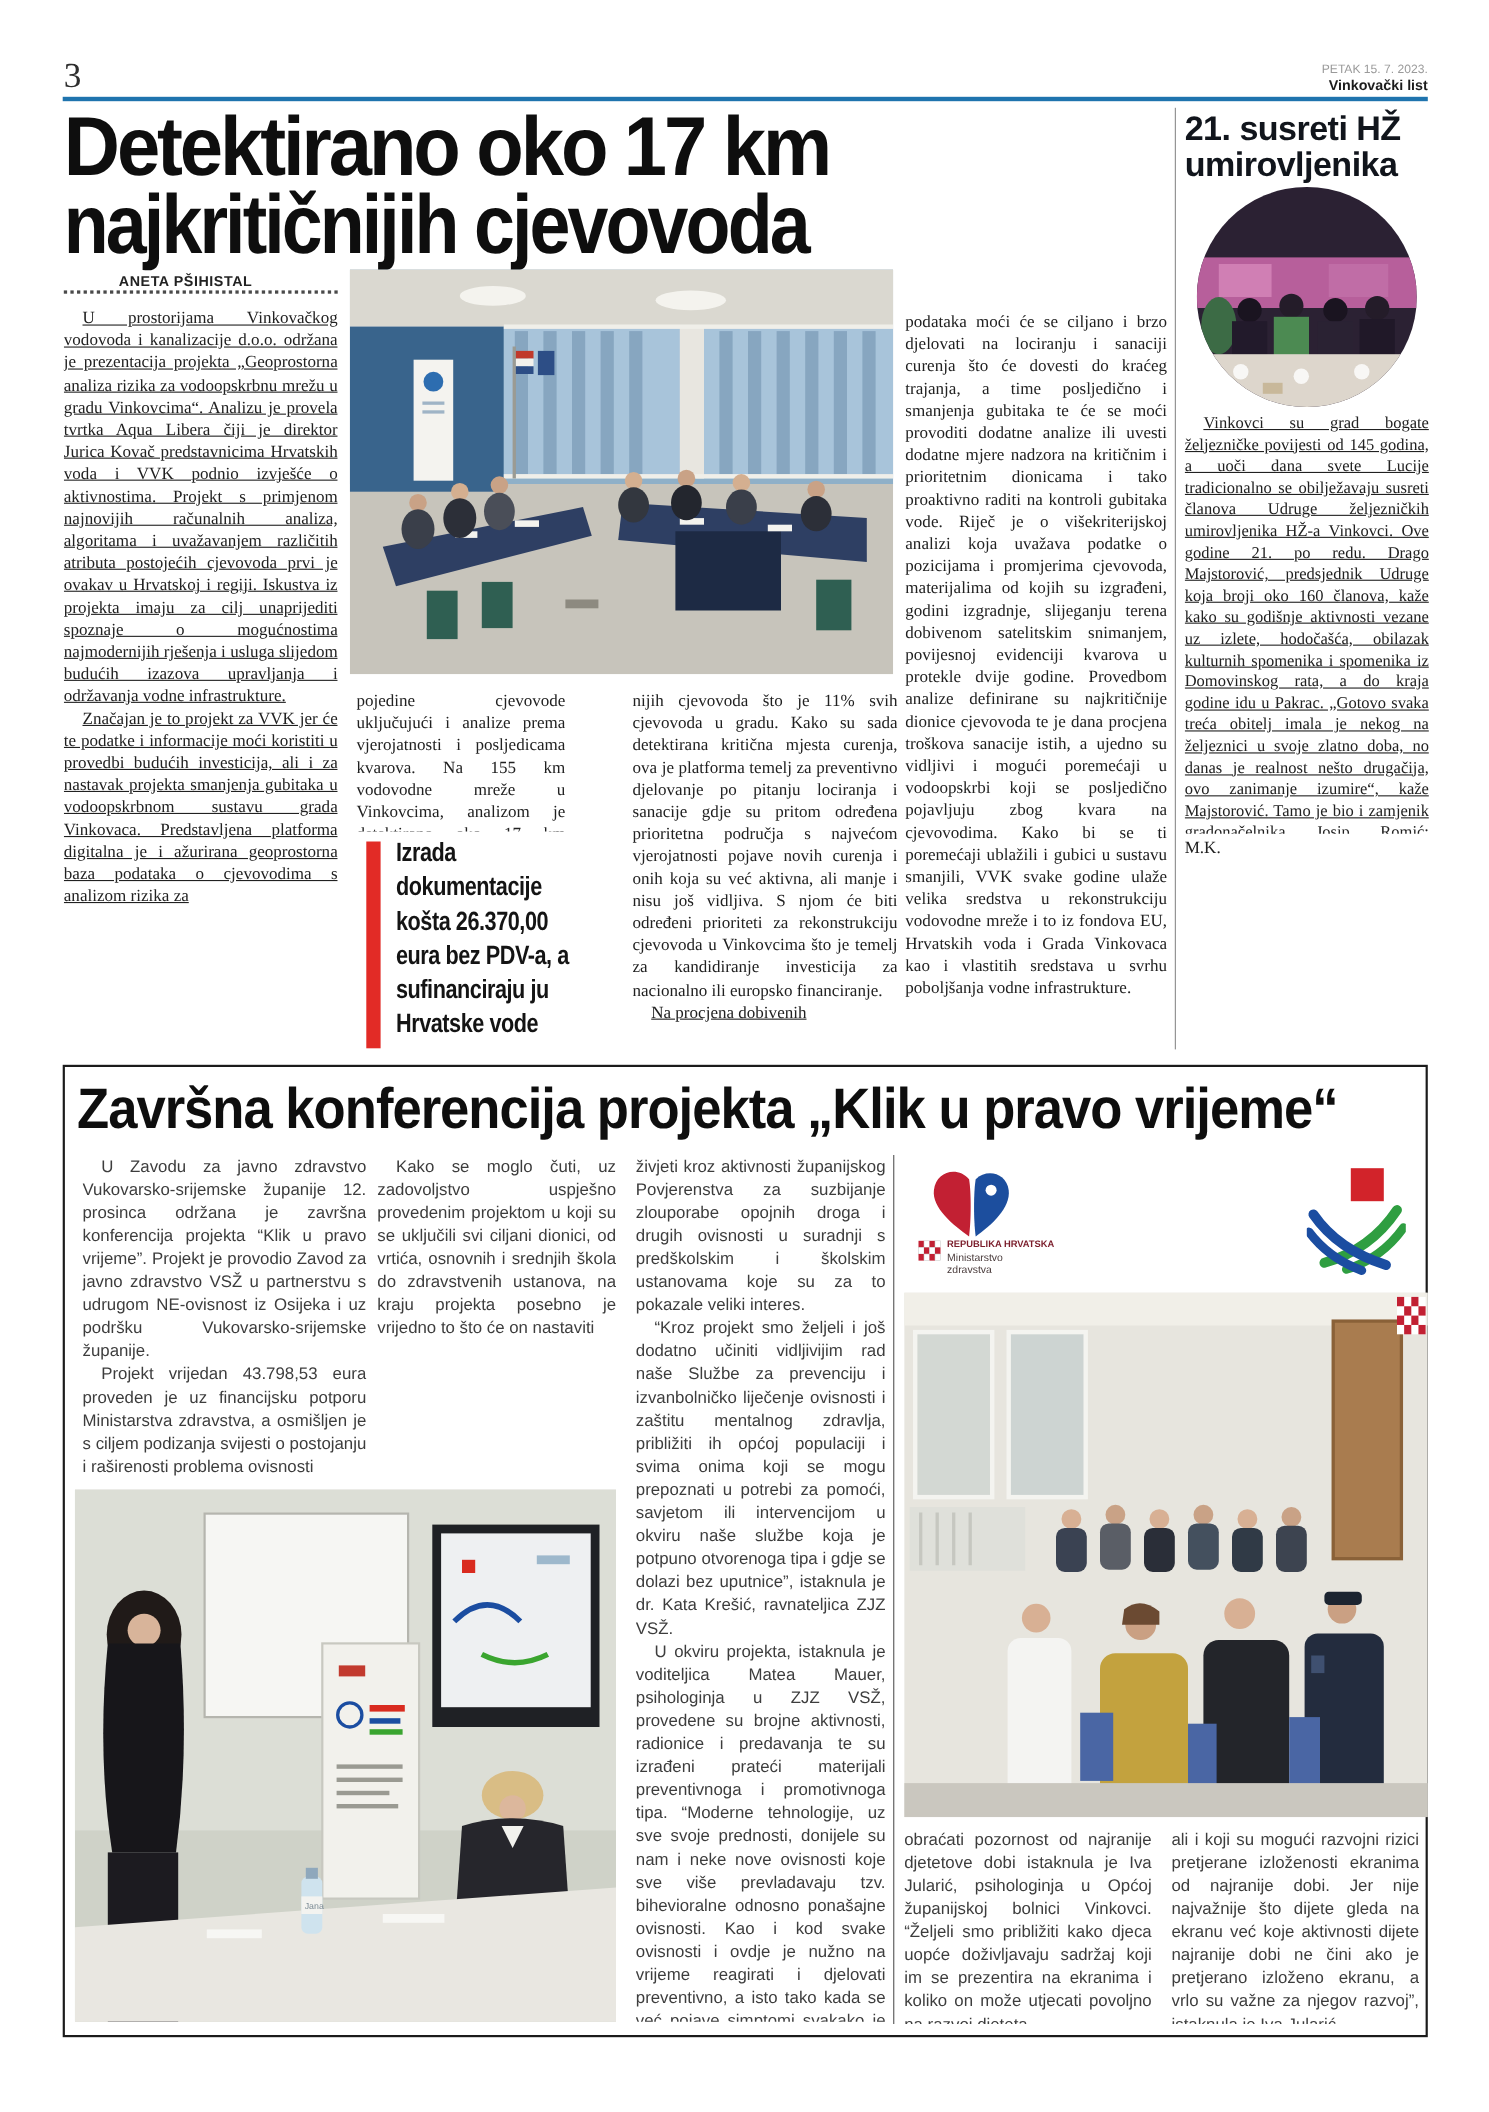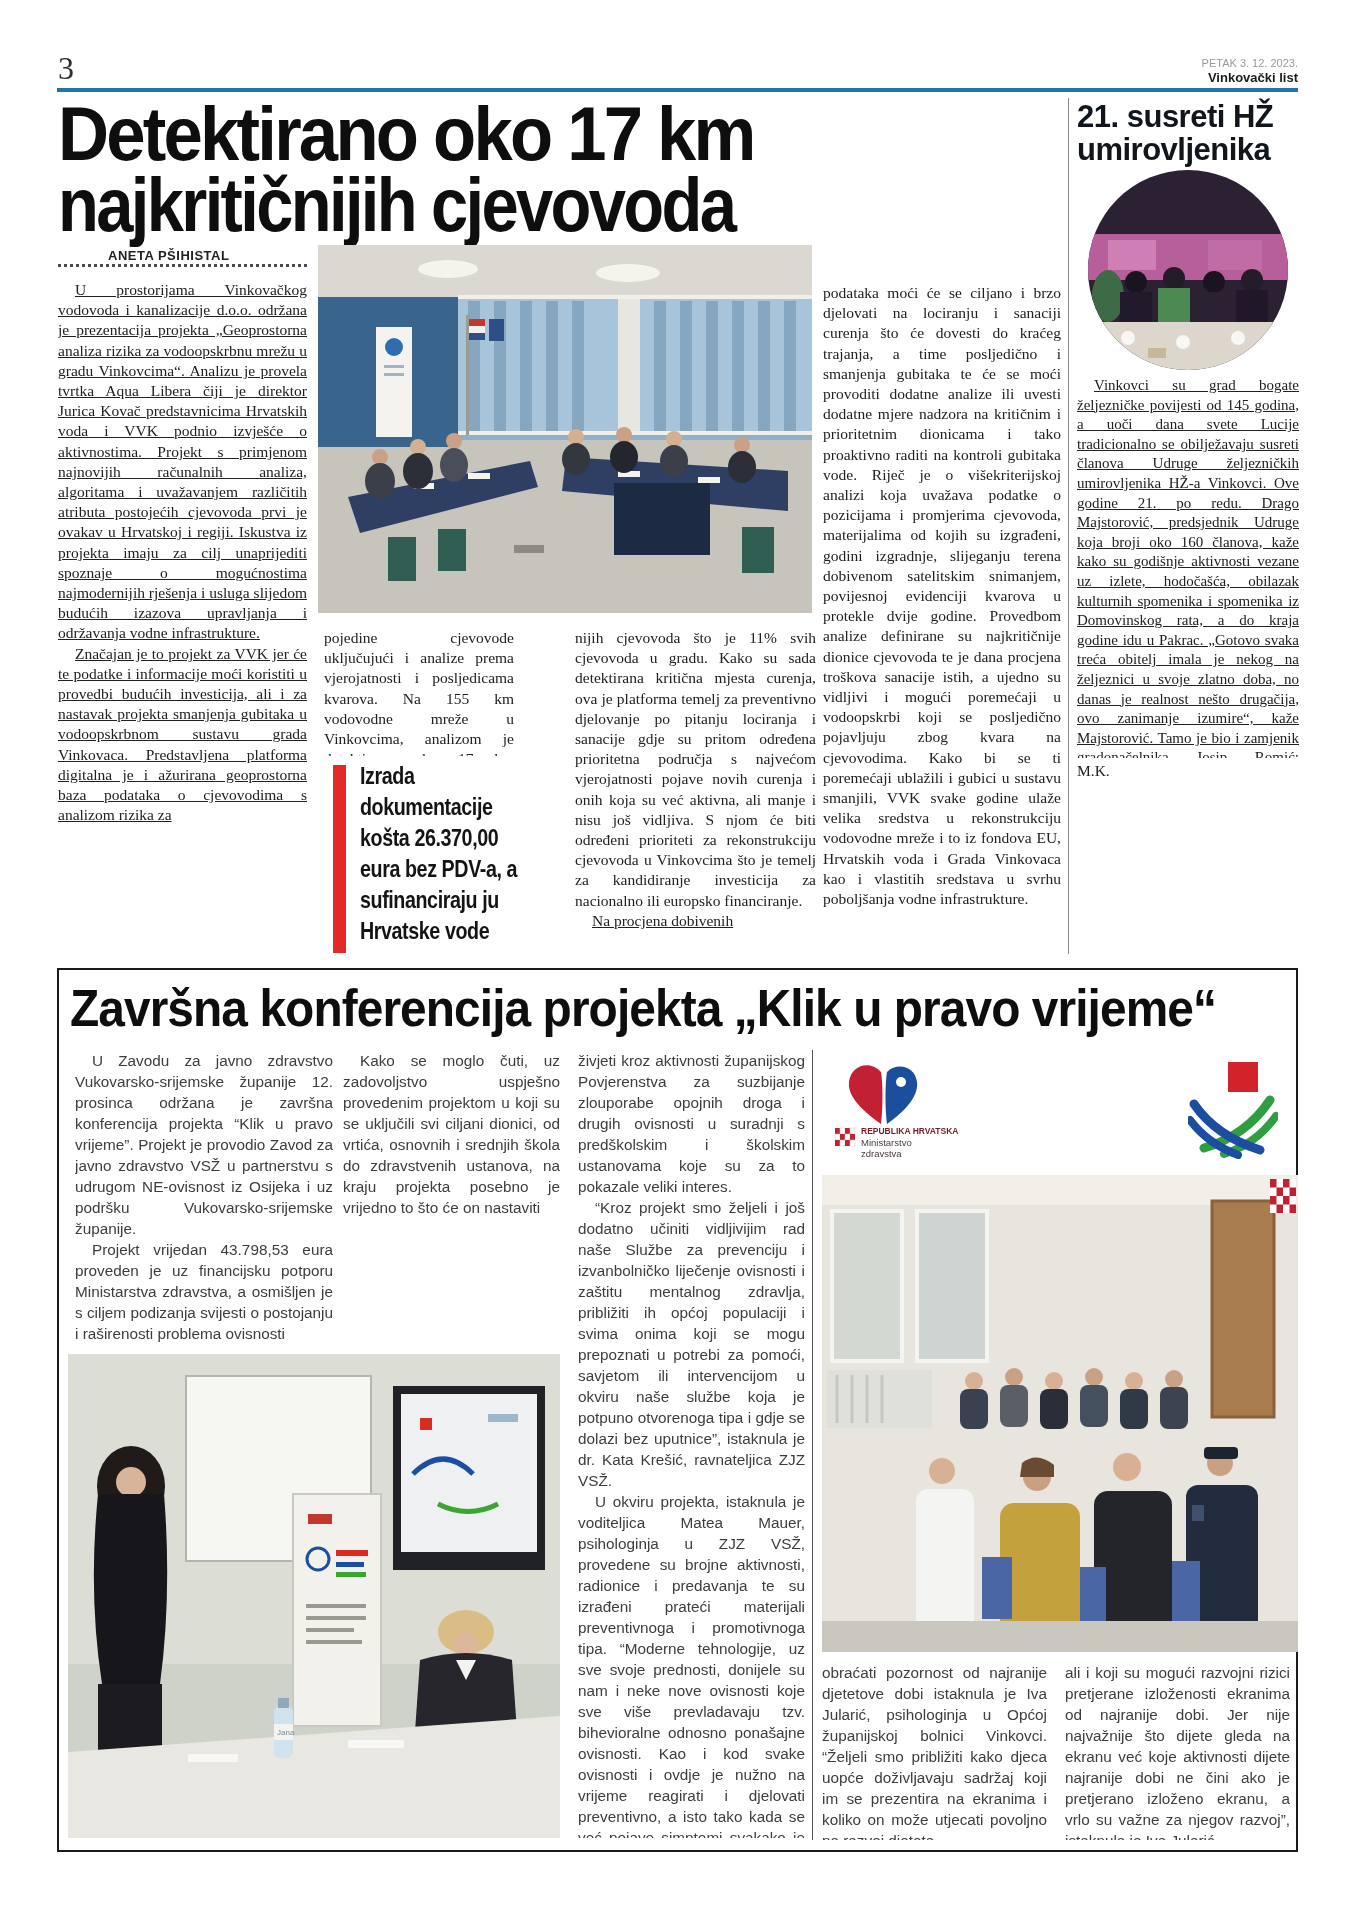--- a/index.html
+++ b/index.html
@@ -33,21 +33,21 @@
   .pagenum{font-family:"Liberation Serif",serif;font-size:32px;font-weight:normal;color:#2e2e2e;}
   .sig{font-size:15.5px;color:#212121;}
   svg text{font-family:"Liberation Sans",sans-serif;}
 </style>
 </head>
 <body>
 
 <div class="page">
 
   <div class="abs pagenum" style="left:58px;top:50px;">3</div>
-  <div class="abs hdr-date" style="left:998px;top:57px;width:300px;">PETAK 3. 12. 2023.</div>
+  <div class="abs hdr-date" style="left:998px;top:57px;width:300px;">PETAK 15. 7. 2023.</div>
   <div class="abs hdr-pub" style="left:998px;top:70px;width:300px;">Vinkovački list</div>
   <div class="abs blue-rule" style="left:57px;top:88px;width:1241px;height:4px;"></div>
 
   <div class="abs" style="left:58px;top:98px;width:810px;height:150px;">
     <span class="cond hl-main" style="transform:scaleX(0.93);">Detektirano oko 17 km</span><br>
     <span class="cond hl-main" style="transform:scaleX(0.88);">najkritičnijih cjevovoda</span>
   </div>
 
   <div class="abs byline" style="left:108px;top:248px;">ANETA PŠIHISTAL</div>
   <div class="abs dotline" style="left:58px;top:264px;width:249px;"></div>

